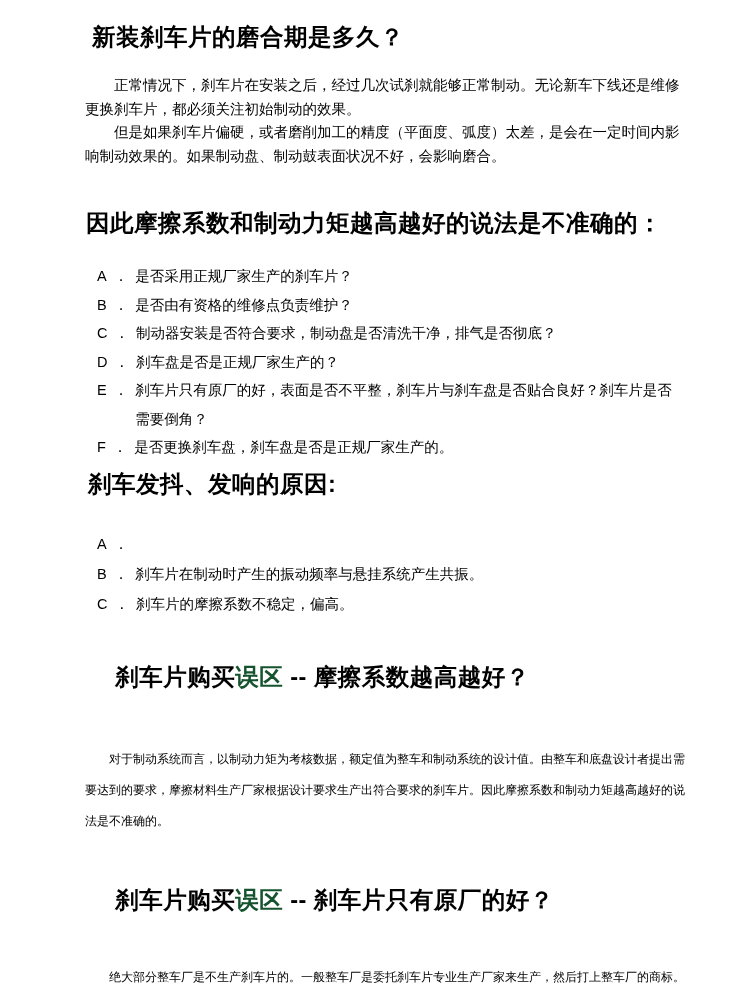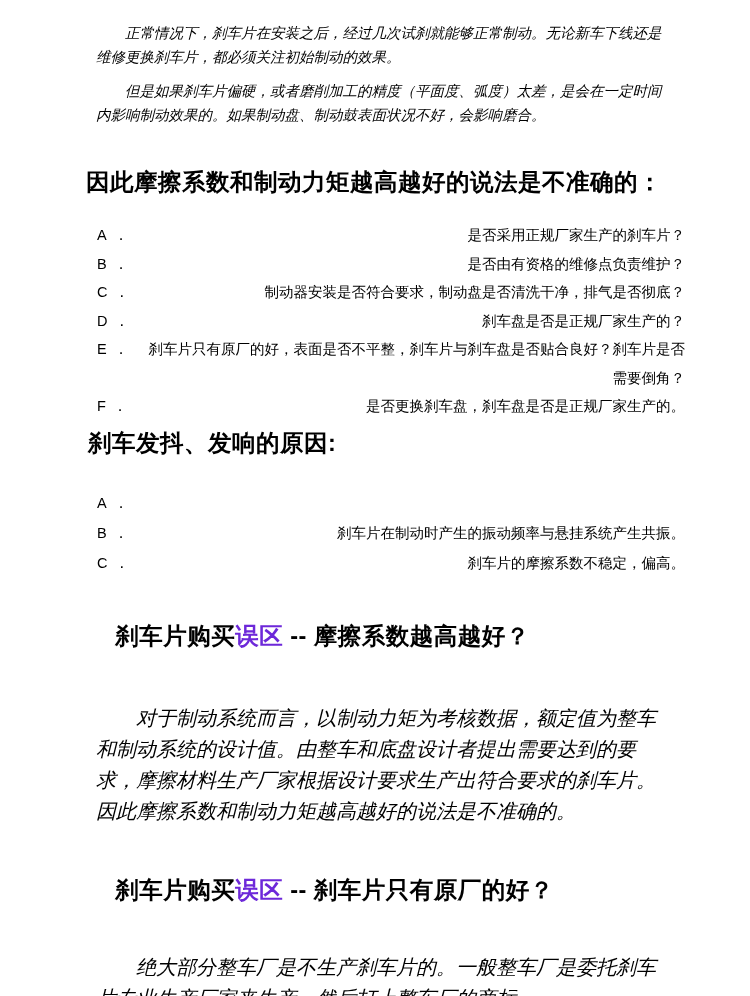--- a/index.html
+++ b/index.html
@@ -21,56 +21,56 @@
     font-size: 23.5px;
     line-height: 30px;
     white-space: pre-wrap;
     letter-spacing: 0.5px;
   }
   .h1 { margin: 22px 0 0 7px; }
   .h2 { margin: 40px 0 0 1px; }
   .h3 { margin: 7px 0 0 3px; }
   .h4 { margin: 13px 0 0 2px; }
   .h5 { margin: 18px 0 0 2px; }
-  .red { color: #6d28d9; text-align: right; }
+  .red { color: #14532d; text-align: right; }
   .p {
-    margin: 11px;
+    margin: 0;
     font-size: 14.5px;
     line-height: 23.5px;
     text-indent: 2em;
-    font-style: italic;
   }
   .p1 { margin-top: 22px; }
   .p2 { margin-top: 0; }
-  .p3, .p4 { font-size: 20px; line-height: 31px; }
+  .p3, .p4 { font-size: 12px; line-height: 31px; }
   .p3 { margin-top: 22px; }
   .p4 { margin-top: 17px; }
   .list {
     margin-top: 24px;
     font-size: 14.5px;
     line-height: 28.5px;
   }
   .list2 {
     margin-top: 30px;
     line-height: 30px;
   }
   .li { display: flex; }
   .marker {
     flex: 0 0 48px;
     box-sizing: border-box;
     padding-left: 12px;
     letter-spacing: 7px;
   }
-  .li-text { flex: 1 1 auto; text-align: right; }
+  .li-text { flex: 1 1 auto; }
 </style>
 </head>
 <body>
 
 <div class="page">
 
+  <div class="h h1">新装刹车片的磨合期是多久？</div>
   <p class="p p1">正常情况下，刹车片在安装之后，经过几次试刹就能够正常制动。无论新车下线还是维修更换刹车片，都必须关注初始制动的效果。</p>
   <p class="p p2">但是如果刹车片偏硬，或者磨削加工的精度（平面度、弧度）太差，是会在一定时间内影响制动效果的。如果制动盘、制动鼓表面状况不好，会影响磨合。</p>
 
   <div class="h h2">因此摩擦系数和制动力矩越高越好的说法是不准确的：</div>
   <div class="list list1">
     <div class="li">
       <span class="marker">A．</span>
       <div class="li-text">是否采用正规厂家生产的刹车片？</div>
     </div>
     <div class="li">

